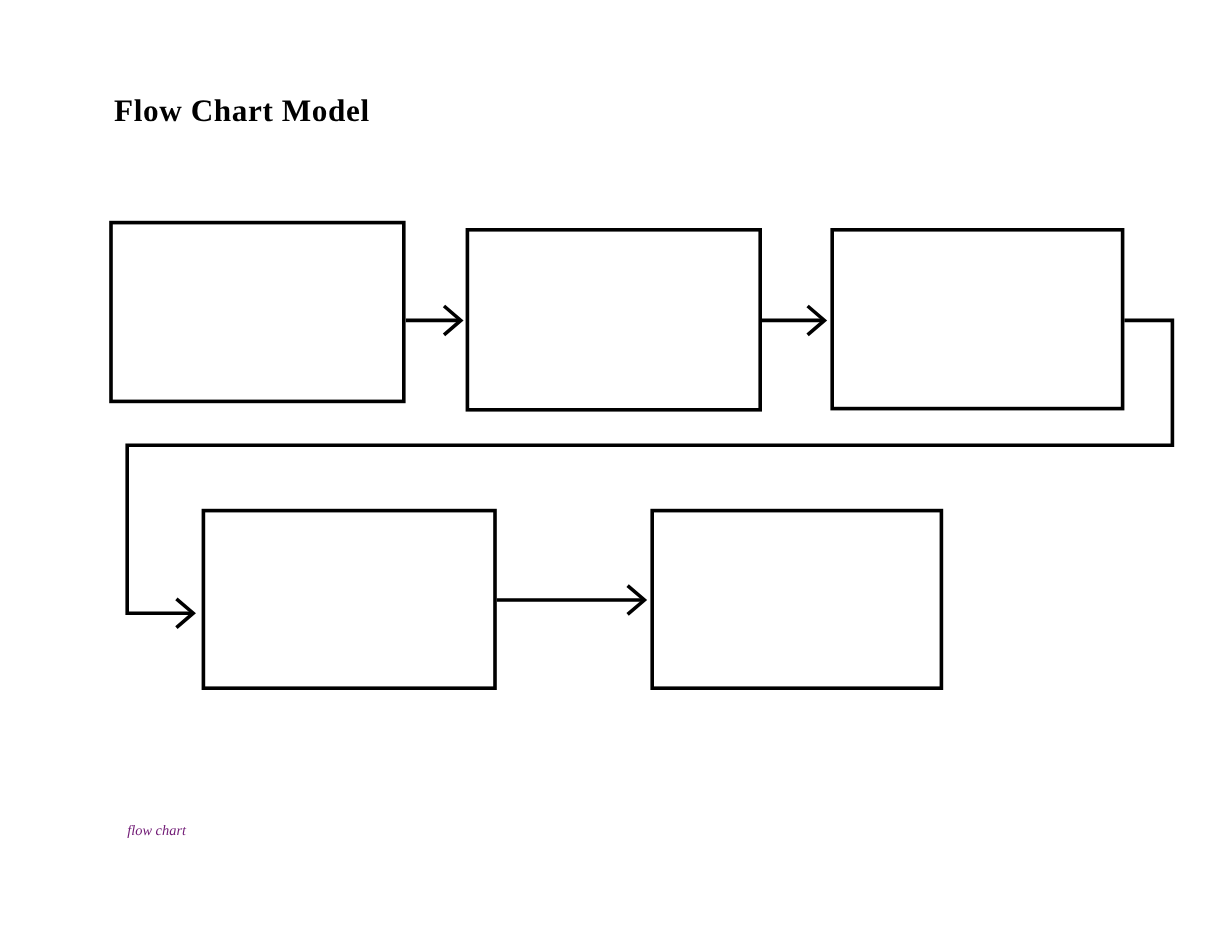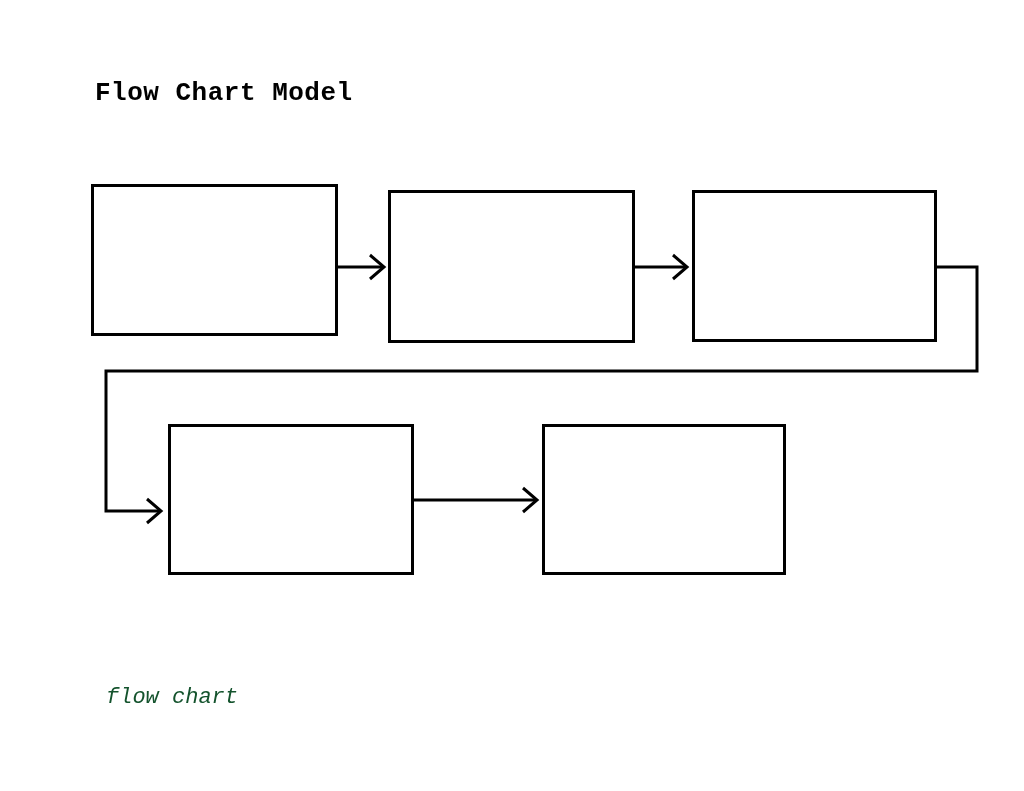--- a/index.html
+++ b/index.html
@@ -2,21 +2,21 @@
 <html><head>
 <meta charset="utf-8">
 <style>
   * { margin: 0; padding: 0; box-sizing: border-box; }
   html, body { background: #ffffff; }
   .canvas {
     position: relative;
     width: 1004px;
     height: 791px;
     background: #ffffff;
-    font-family: Liberation Mono, monospace;
+    font-family: Liberation Serif, serif;
     overflow: hidden;
     padding-left: 28px;
   }
   .page-title {
     position: absolute;
     left: 95px;
     top: 78px;
     font-size: 26px;
     font-weight: bold;
     color: #000000;
@@ -44,23 +44,23 @@
     fill: none;
     stroke: #000000;
     stroke-width: 3;
     stroke-linecap: butt;
     stroke-linejoin: miter;
   }
   .page-caption {
     position: absolute;
     left: 106px;
     top: 685px;
-    font-size: 22px;
+    font-size: 12px;
     font-style: italic;
-    color: #14532d;
+    color: #701a75;
     white-space: nowrap;
   }
 </style>
 </head>
 <body>
 
 <div class="canvas">
 
   <h1 class="page-title">Flow Chart Model</h1>
 

